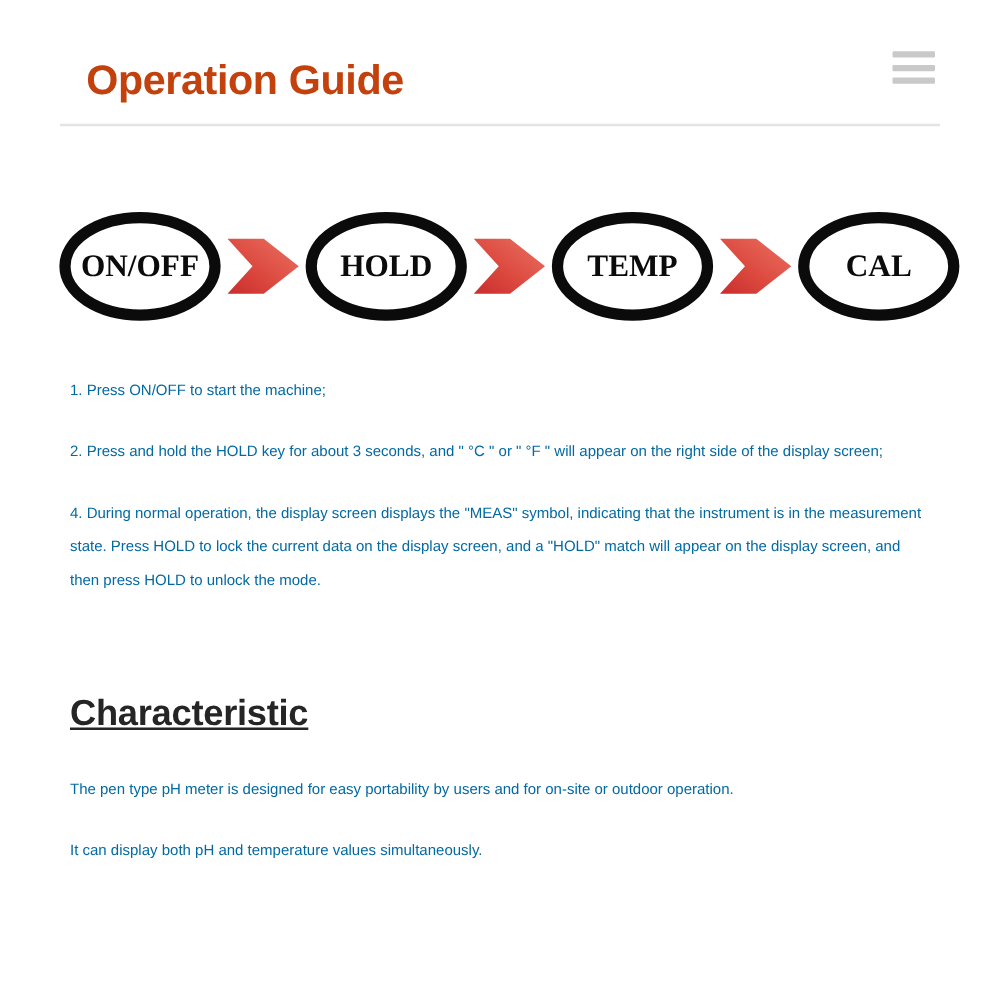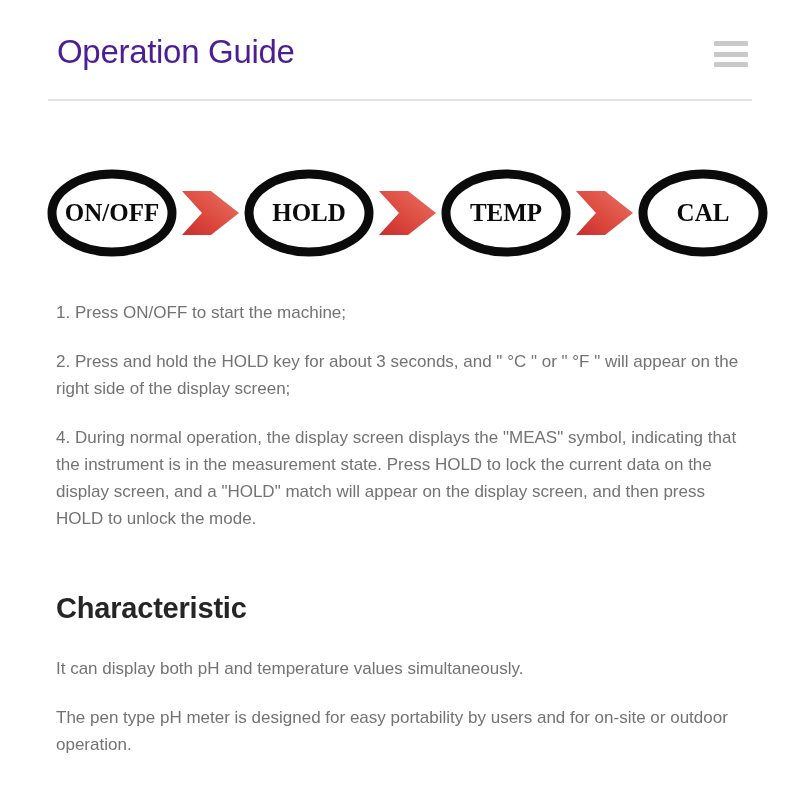--- a/index.html
+++ b/index.html
@@ -26,25 +26,25 @@
 
   
   .header {
     position: relative;
     height: 101px;
   }
   .page-title {
     position: absolute;
     left: 9px;
     top: 34px;
-    margin: 0;
+    margin: 12px;
     font-size: 33px;
-    font-weight: normal;
+    font-weight: bold;
     letter-spacing: -0.3px;
-    color: #4c1d95;
+    color: #c2410c;
     line-height: 1.1;
   }
   .menu-button {
     position: absolute;
     right: 4px;
     top: 41px;
     width: 34px;
     height: 26px;
     display: flex;
     flex-direction: column;
@@ -90,37 +90,37 @@
   }
 
   
   .content {
     margin-top: 36px;
     padding-left: 8px;
     padding-right: 12px;
   }
   .para {
     margin: 0 0 22px 0;
-    font-size: 17px;
+    font-size: 12px;
     line-height: 27px;
-    color: #737373;
+    color: #0369a1;
     max-width: 706px;
   }
   .para:last-child { margin-bottom: 0; }
 
   .section-heading {
     margin: 0;
     padding-left: 8px;
     font-size: 29px;
     font-weight: bold;
     letter-spacing: -0.2px;
     color: #252525;
     line-height: 1.15;
   }
-  .section-gap-top { margin-top: 60px; }
+  .section-gap-top { margin-top: 77px; text-decoration: underline; }
   .section-gap-bottom { margin-top: 30px; }
 </style>
 </head>
 <body>
 
 <div class="page">
 
   <div class="header">
     <h1 class="page-title">Operation Guide</h1>
 
@@ -179,17 +179,17 @@
 
   <div class="content">
     <p class="para">1. Press ON/OFF to start the machine;</p>
     <p class="para">2. Press and hold the HOLD key for about 3 seconds, and " °C " or " °F " will appear on the right side of the display screen;</p>
     <p class="para">4. During normal operation, the display screen displays the "MEAS" symbol, indicating that the instrument is in the measurement state. Press HOLD to lock the current data on the display screen, and a "HOLD" match will appear on the display screen, and then press HOLD to unlock the mode.</p>
   </div>
 
   <h2 class="section-heading section-gap-top">Characteristic</h2>
 
   <div class="content section-gap-bottom">
+    <p class="para">The pen type pH meter is designed for easy portability by users and for on-site or outdoor operation.</p>
     <p class="para">It can display both pH and temperature values simultaneously.</p>
-    <p class="para">The pen type pH meter is designed for easy portability by users and for on-site or outdoor operation.</p>
   </div>
 
 </div>
 
 </body></html>

